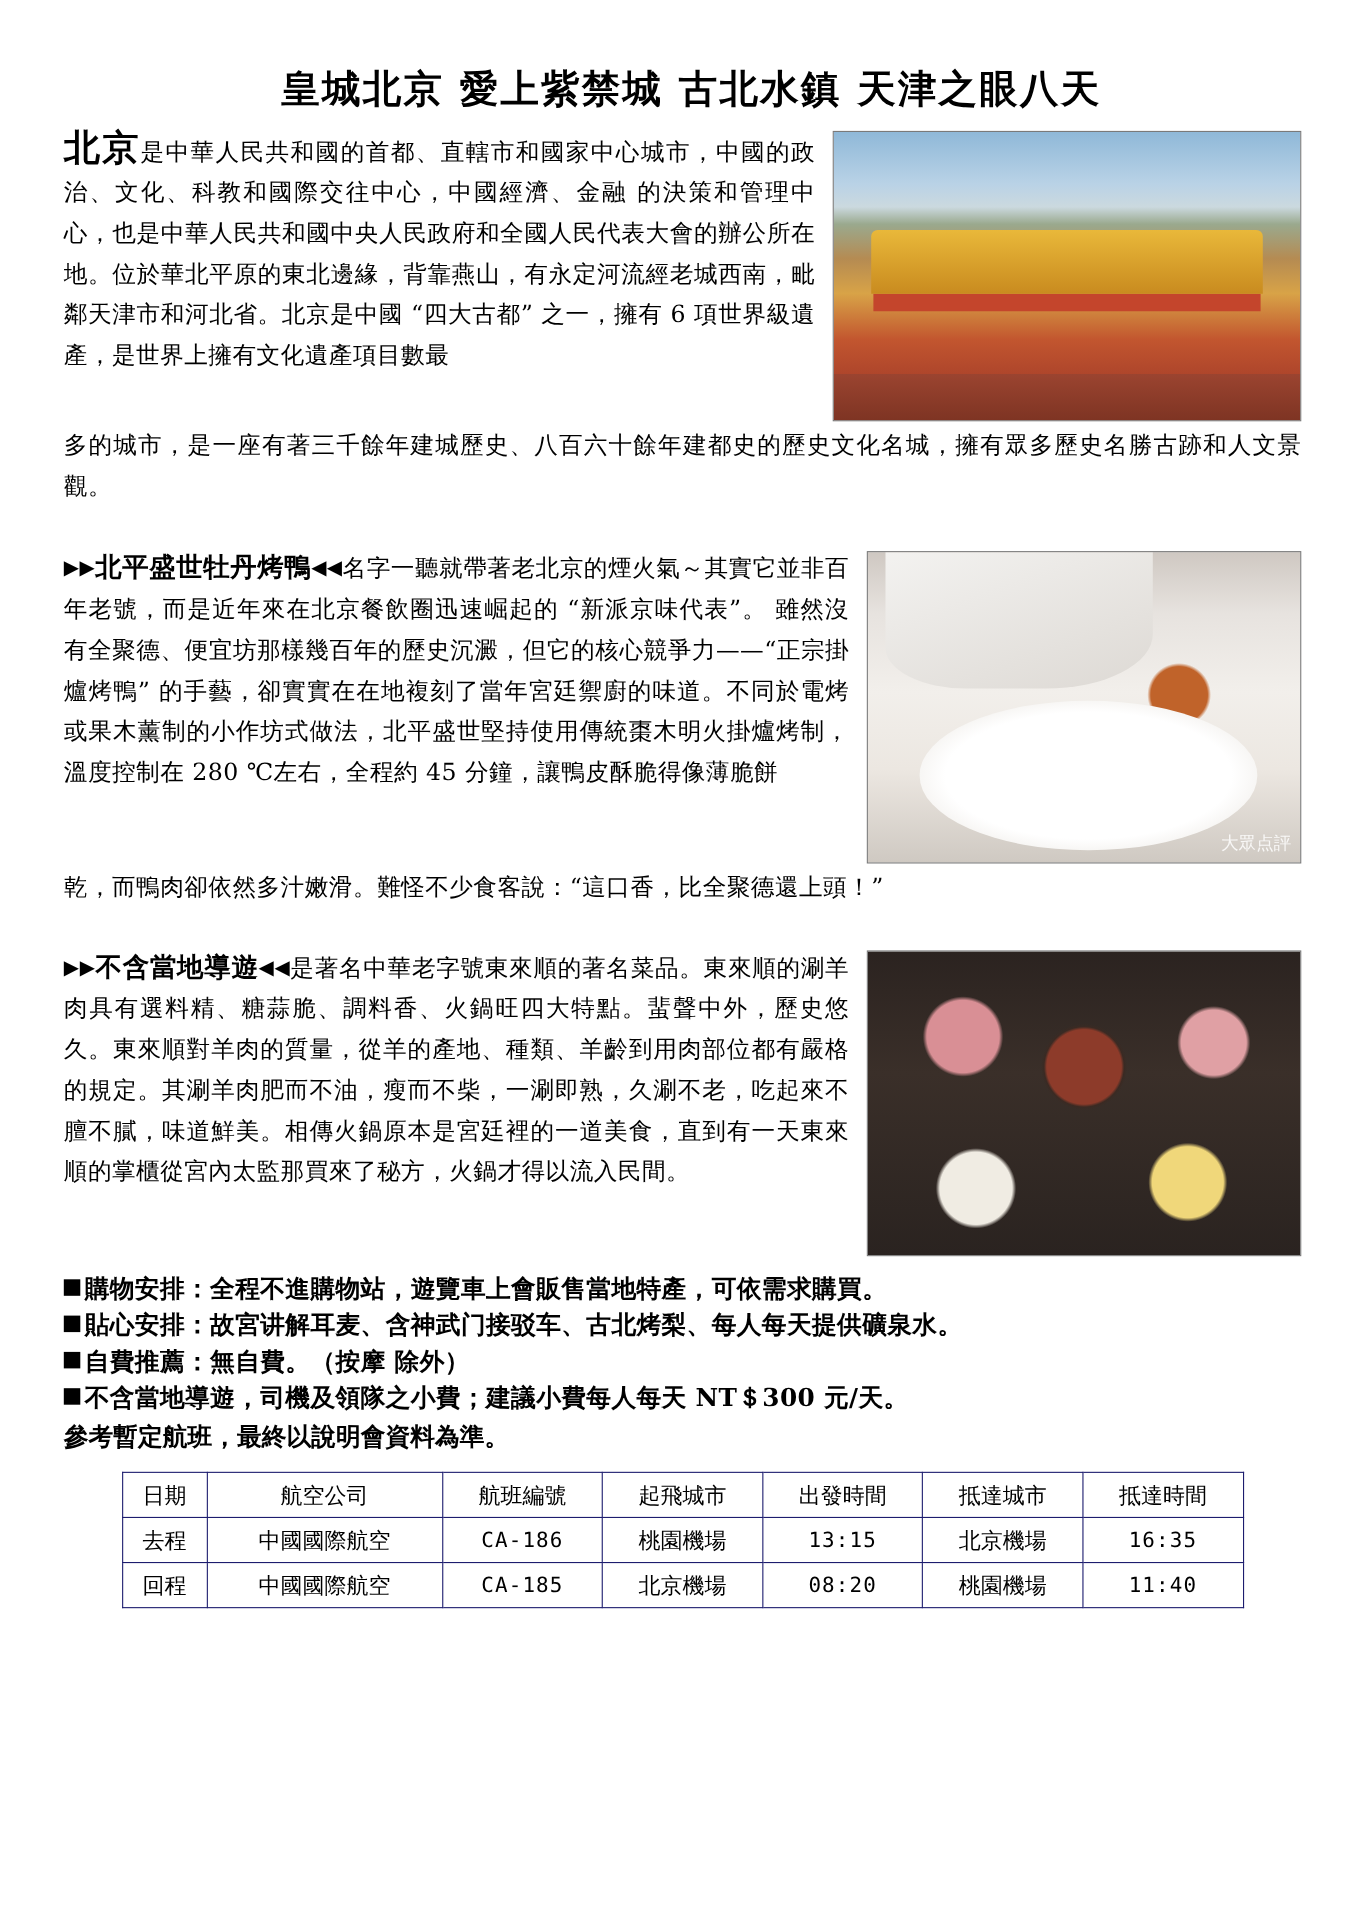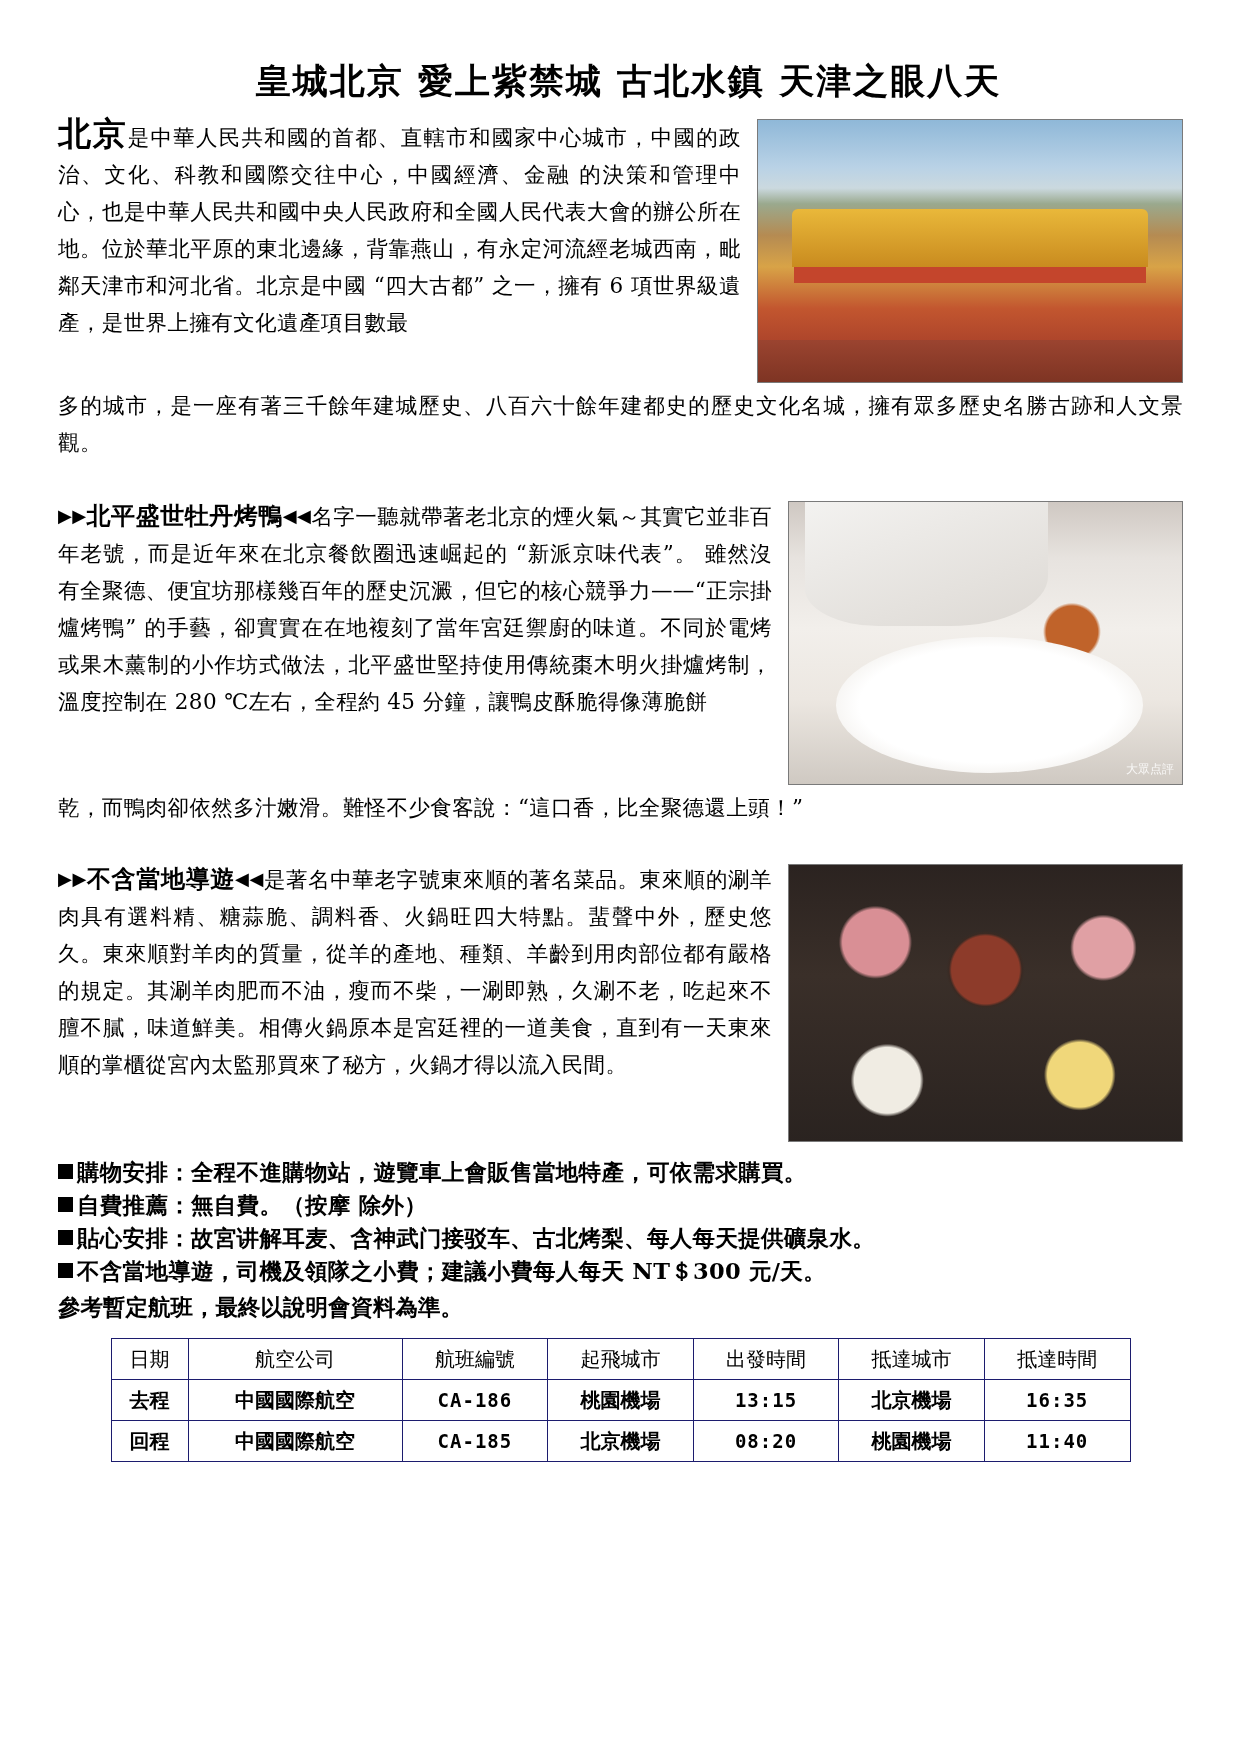--- a/index.html
+++ b/index.html
@@ -114,21 +114,21 @@
     content: "";
     position: absolute;
     left: 12%; top: 48%; width: 78%; height: 48%;
     background: radial-gradient(ellipse at 50% 50%, #ffffff 0 60%, #e3ded7 100%);
     border-radius: 50%;
   }
   .photo2 .badge {
     position: absolute;
     right: 8px; bottom: 6px;
     color: #ffffff;
-    font-size: 12px;
+    font-size: 16px;
     opacity: .85;
     z-index: 5;
     margin-top: 16px;
   }
   .photo3 {
     width: 393px;
     height: 276px;
     background:
       radial-gradient(circle at 50% 38%, #8d3b2a 0 13%, #3a2a23 14%, rgba(58,42,35,0) 15%),
       radial-gradient(circle at 22% 28%, #d98f95 0 9%, rgba(217,143,149,0) 10%),
@@ -167,21 +167,21 @@
   table.flights {
     border-collapse: collapse;
     width: 1020px;
     margin: 14px auto 0 auto;
     font-size: 20px;
   }
   table.flights th, table.flights td {
     border: 1px solid #1c1c6e;
     text-align: center;
     padding: 5px 2px;
-    font-weight: bold;
+    font-weight: normal;
     height: 30px;
   }
   table.flights th {
     font-weight: normal;
   }
   .mono {
     font-family: "DejaVu Sans Mono", "Liberation Mono", monospace;
     font-size: 19px;
     letter-spacing: 1px;
   }
@@ -229,22 +229,22 @@
         <div class="photo photo3"></div>
       </div>
       <div class="para">
         <span class="arrow-l">▶▶</span><span class="hdr">不含當地導遊</span><span class="arrow-r">◀◀</span><span>是著名中華老字號東來順的著名菜品。東來順的涮羊肉具有選料精、糖蒜脆、調料香、火鍋旺四大特點。蜚聲中外，歷史悠久。東來順對羊肉的質量，從羊的產地、種類、羊齡到用肉部位都有嚴格的規定。其涮羊肉肥而不油，瘦而不柴，一涮即熟，久涮不老，吃起來不膻不膩，味道鮮美。相傳火鍋原本是宮廷裡的一道美食，直到有一天東來順的掌櫃從宮內太監那買來了秘方，火鍋才得以流入民間。</span>
       </div>
       <div class="clear"></div>
     </div>
 
     <div class="notes">
       <div class="note"><span class="sq"></span><span>購物安排：全程不進購物站，遊覽車上會販售當地特產，可依需求購買。</span></div>
+      <div class="note"><span class="sq"></span><span>貼心安排：故宮讲解耳麦、含神武门接驳车、古北烤梨、每人每天提供礦泉水。</span></div>
       <div class="note"><span class="sq"></span><span>自費推薦：無自費。（按摩 除外）</span></div>
-      <div class="note"><span class="sq"></span><span>貼心安排：故宮讲解耳麦、含神武门接驳车、古北烤梨、每人每天提供礦泉水。</span></div>
       <div class="note"><span class="sq"></span><span>不含當地導遊，司機及領隊之小費；建議小費每人每天 NT＄300 元/天。</span></div>
       <div class="note-plain">參考暫定航班，最終以說明會資料為準。</div>
     </div>
 
     <table class="flights">
       <thead>
         <tr>
           <th>日期</th>
           <th>航空公司</th>
           <th>航班編號</th>

